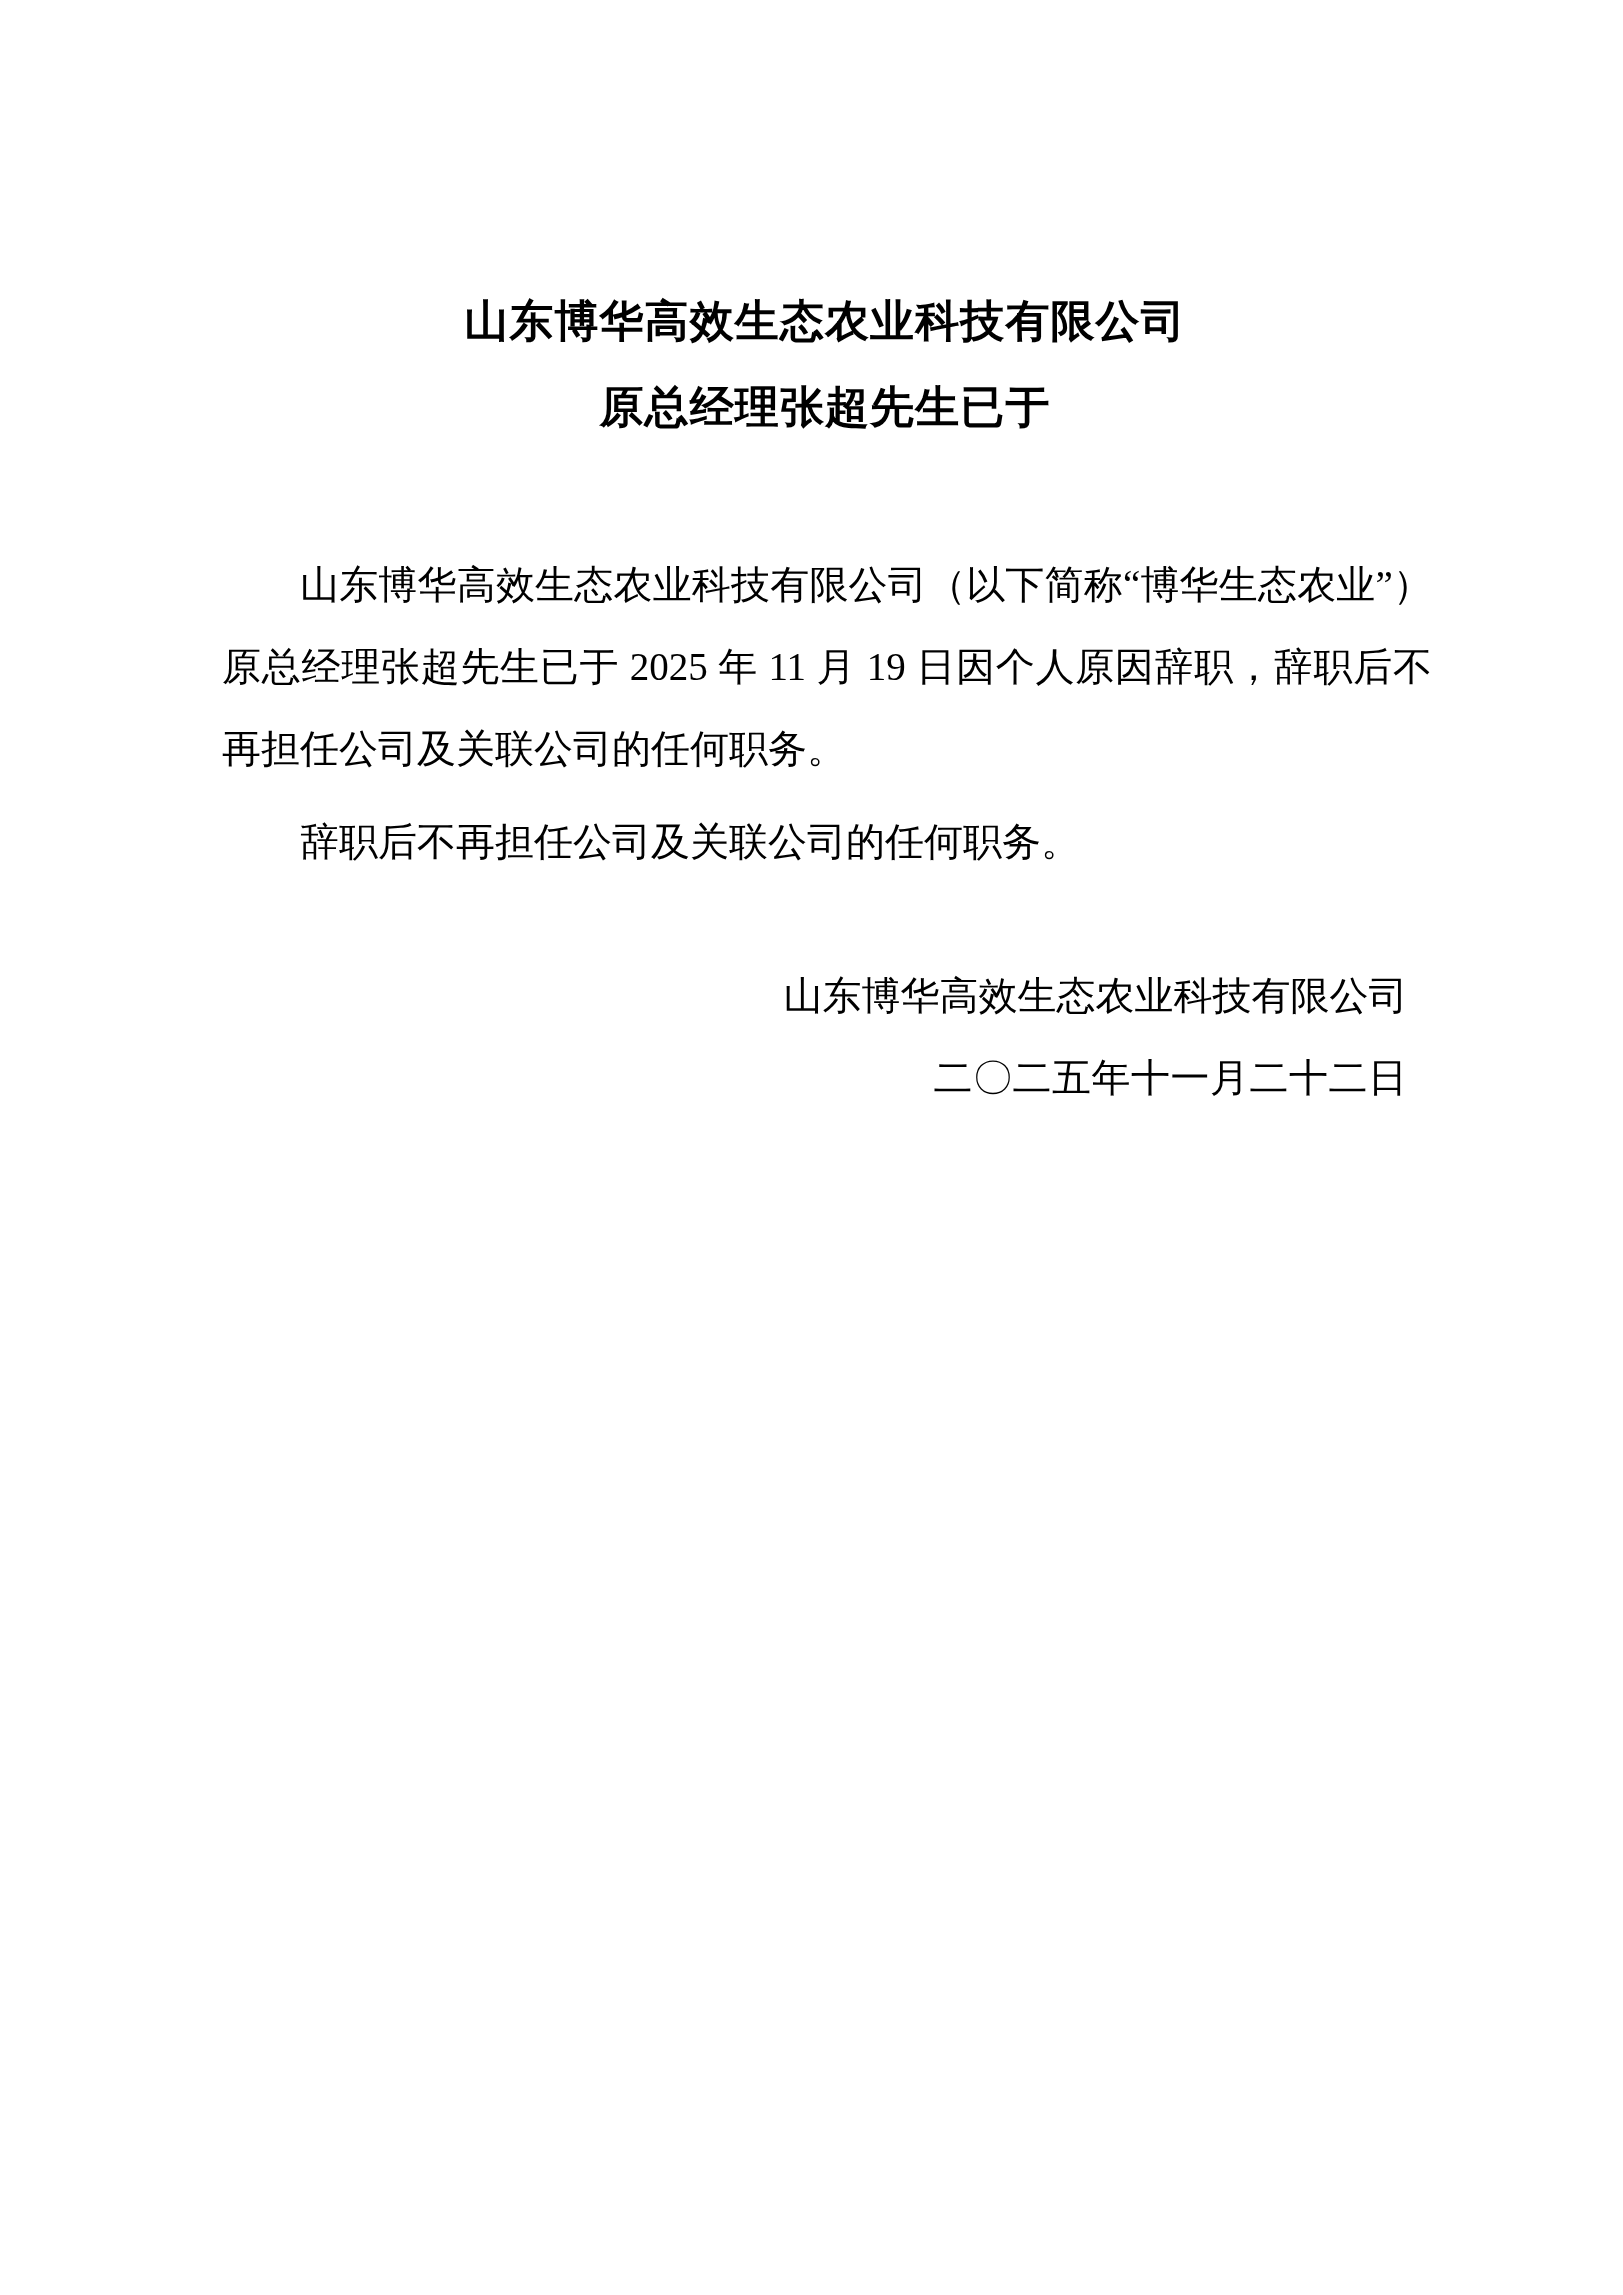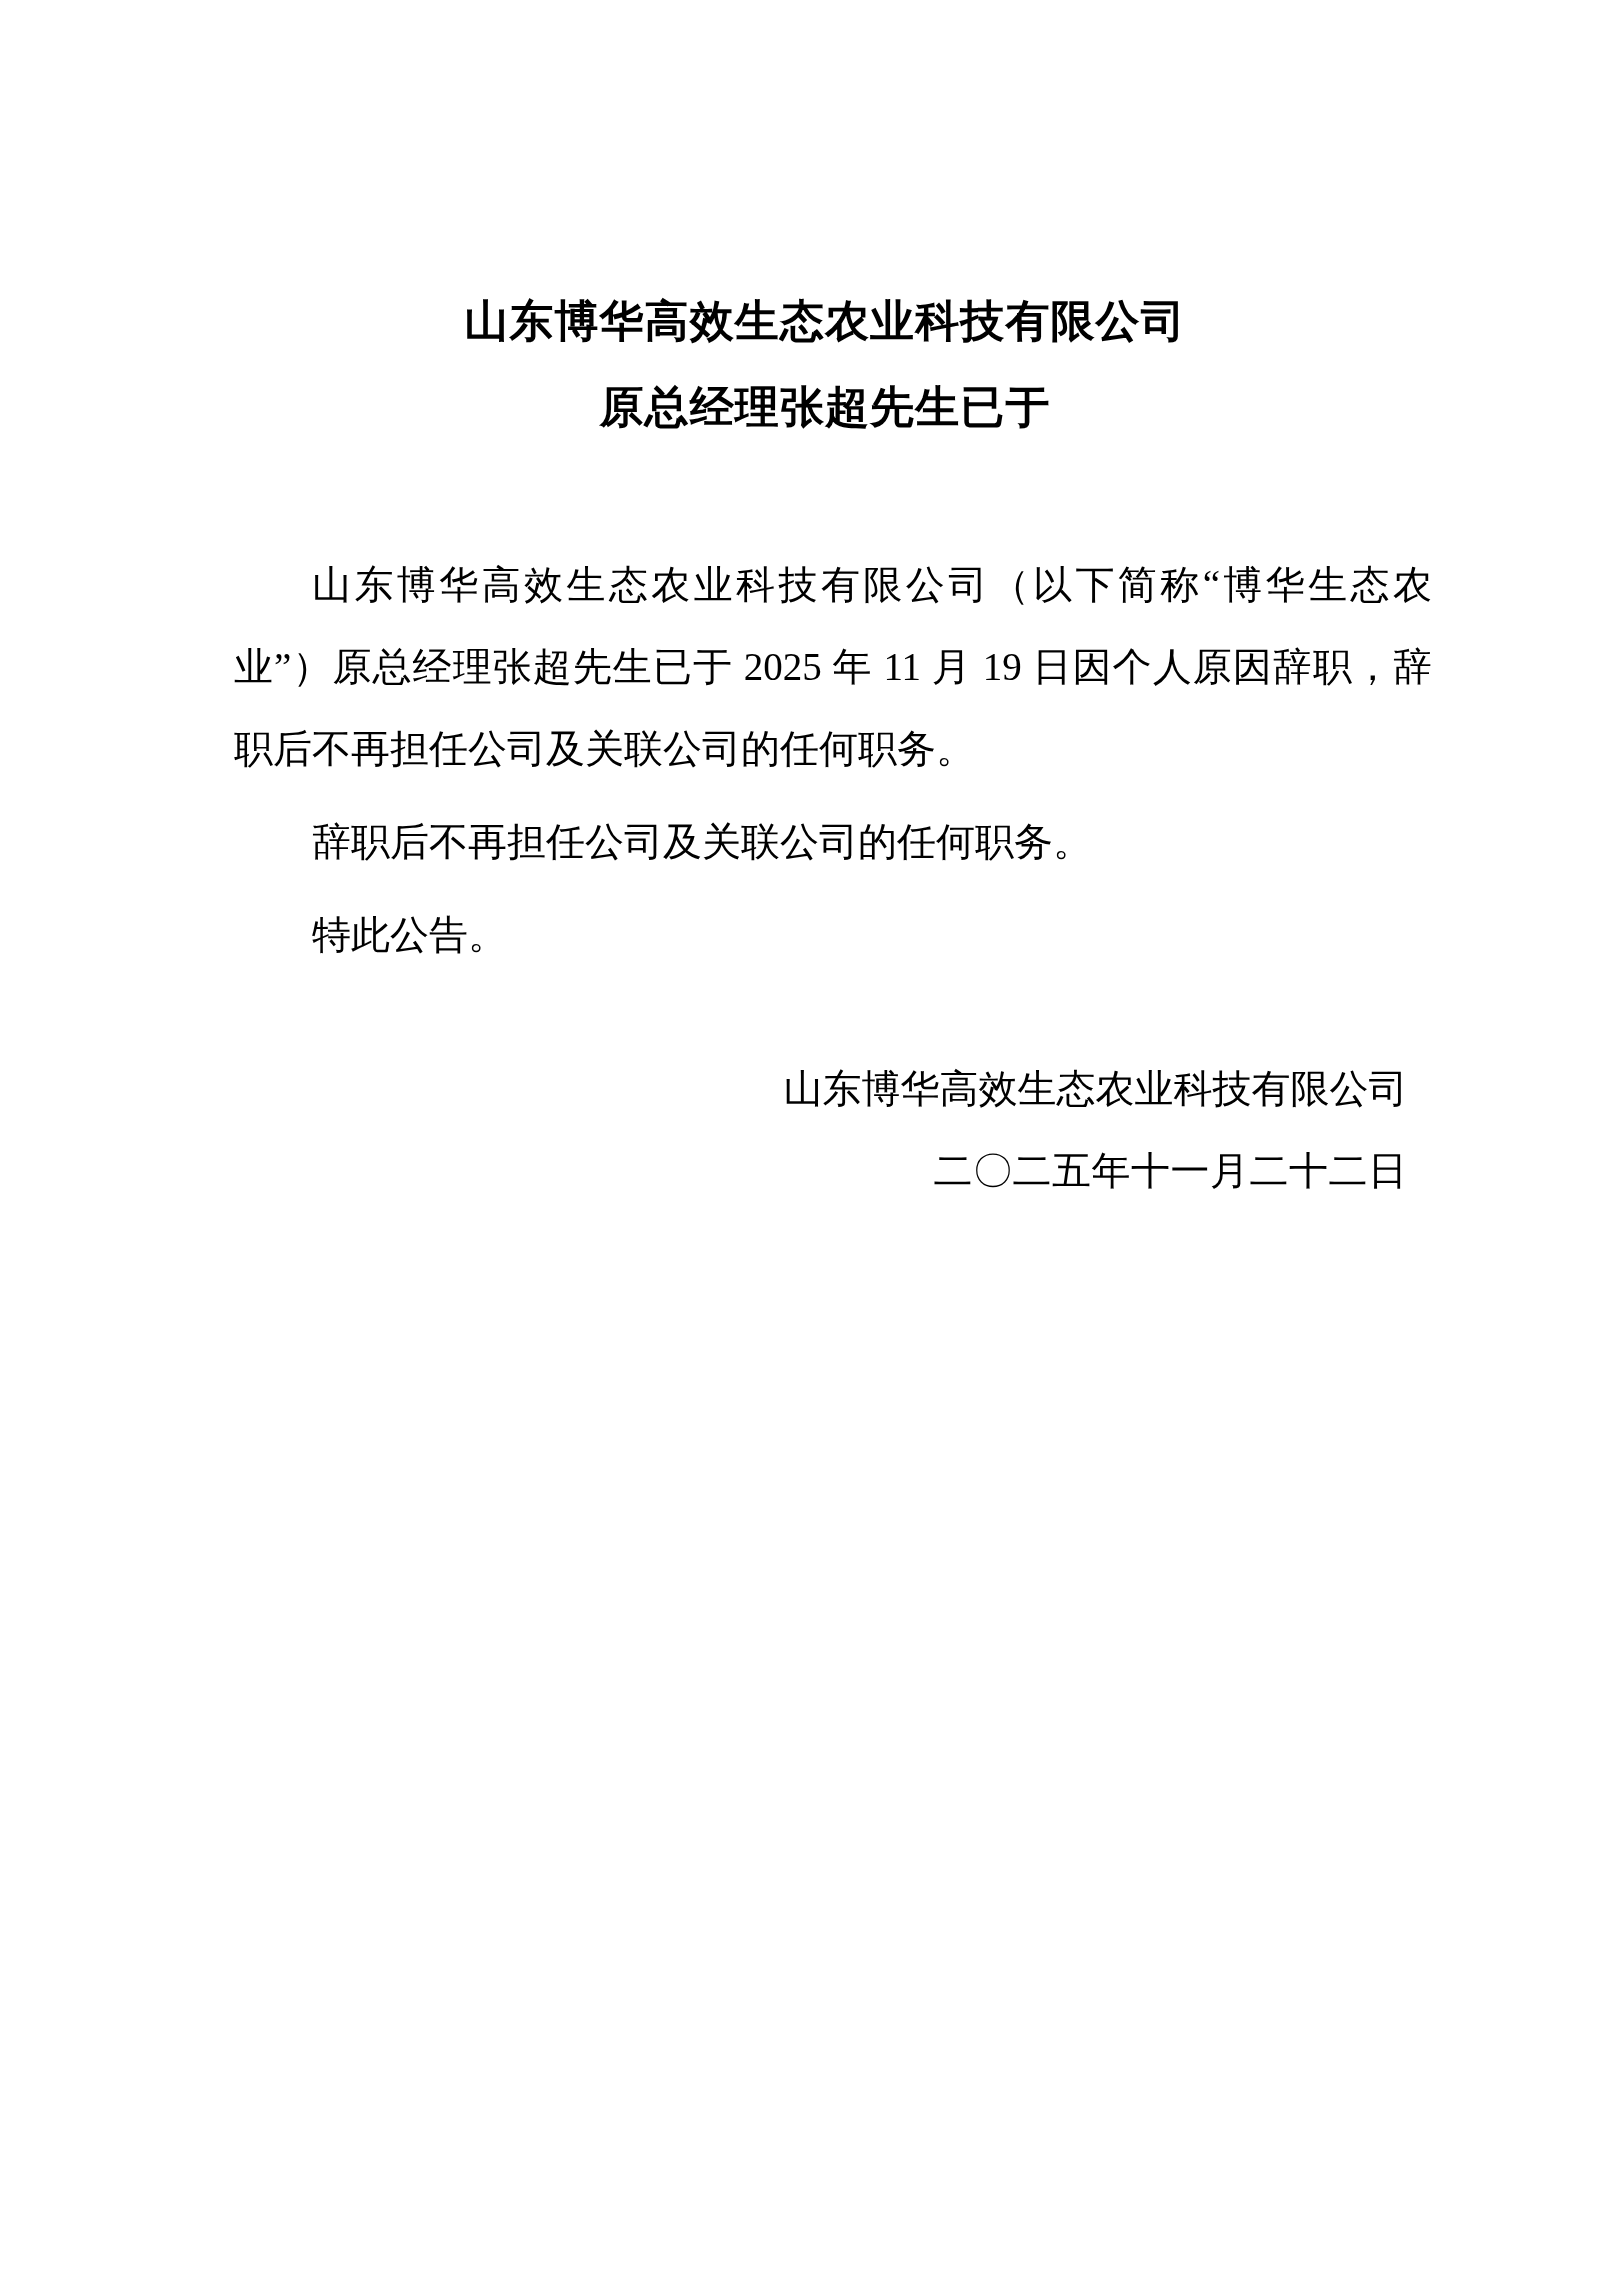--- a/index.html
+++ b/index.html
@@ -29,21 +29,21 @@
     font-weight: bold;
     letter-spacing: 1.1px;
     white-space: nowrap;
   }
   .body-block {
     margin-top: 93px;
     font-size: 39px;
     line-height: 82px;
   }
   .body-block p {
-    margin: 0 0 11px 16px;
+    margin: 0 0 11px 4px;
     text-indent: 2em;
     text-align: justify;
     text-justify: inter-ideograph;
   }
   .sig-block {
     margin-top: 72px;
     font-size: 39px;
     line-height: 82px;
     text-align: right;
     padding-right: 24.5px;
@@ -62,21 +62,20 @@
 <div class="page">
 
   <div class="title-block">
     <div class="title-line">山东博华高效生态农业科技有限公司</div>
     <div class="title-line">原总经理张超先生已于</div>
   </div>
 
   <div class="body-block">
     <p>山东博华高效生态农业科技有限公司（以下简称“博华生态农业”）原总经理张超先生已于 2025 年 11 月 19 日因个人原因辞职，辞职后不再担任公司及关联公司的任何职务。</p>
     <p>辞职后不再担任公司及关联公司的任何职务。</p>
-    <p>特此公告。</p>
   </div>
 
   <div class="sig-block">
     <div class="sig-line">山东博华高效生态农业科技有限公司</div>
     <div class="date-line">二〇二五年十一月二十二日</div>
   </div>
 
 </div>
 
 

